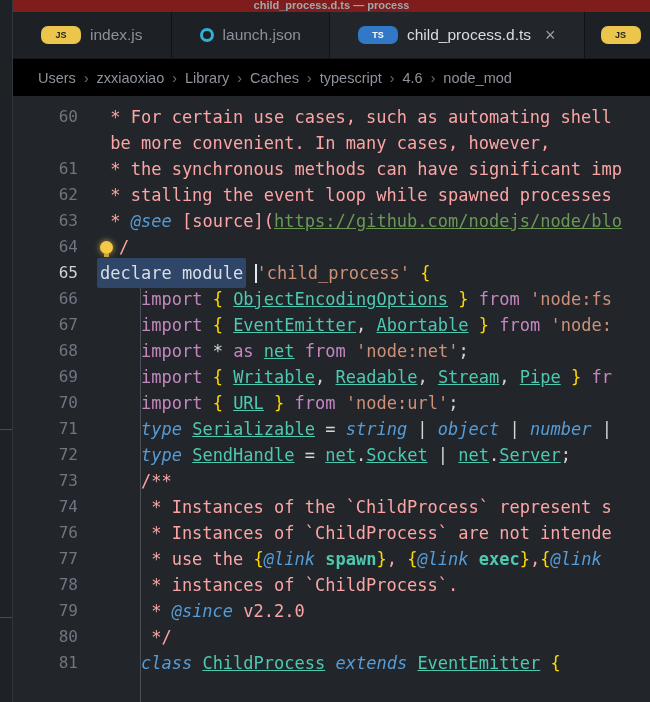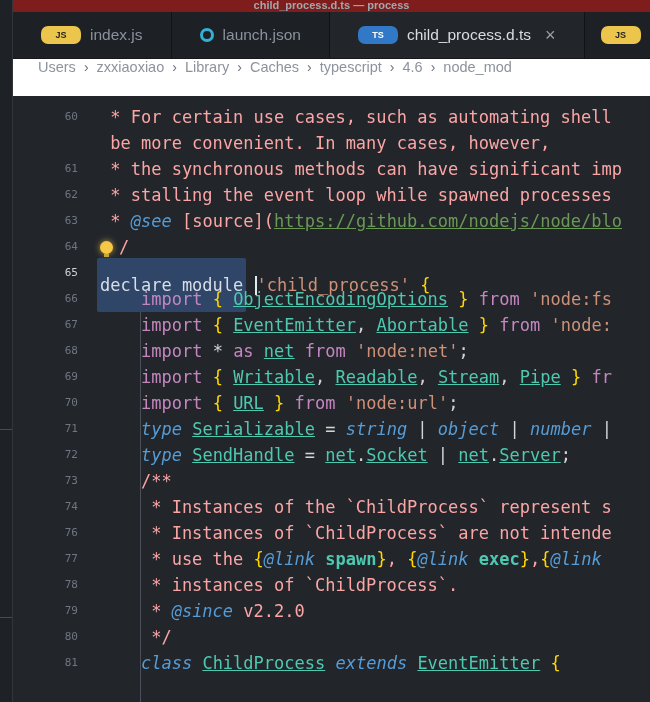--- a/index.html
+++ b/index.html
@@ -31,49 +31,49 @@
            align-items:center; justify-content:center; font-size:9px; font-weight:bold;
            margin-right:9px; flex:none; }
   .ficon.js { background:#ecc54c; color:#1d2024; }
   .ficon.ts { background:#3178c6; color:#ffffff; }
   .ficon.launch { width:14px; height:14px; border:3px solid #33b0d3; border-radius:50%;
                   background:transparent; margin-right:9px; }
   .tab.partial { padding:0 10px 0 16px; border-right:none; }
   .tab.partial .ficon { margin-right:0; }
 
   
-  .breadcrumb { height:37px; background:#ffffff; display:flex; 
+  .breadcrumb { height:37px; background:#000000; display:flex; align-items:center;
                 padding-left:25px; font-size:14.5px; color:#8d939c; white-space:nowrap;
                 overflow:hidden; }
   .crumb { cursor:pointer; }
   .crumb-sep { margin:0 8px; color:#6d737c; font-size:14px; }
 
   
   .editor { position:relative; height:606px; background:#22262b; overflow:hidden;
             padding-top:8px; }
   .indent-guide { position:absolute; left:127px; top:190px; bottom:0; width:1px;
                   background:#49505a; z-index:0; }
   .row { display:flex; height:26px; line-height:26px;
          font-family:"DejaVu Sans Mono", monospace; font-size:17px; position:relative; }
   .gutter { width:80px; flex:none; text-align:right; padding-right:15px;
-            color:#6f7681; font-size:11px; }
+            color:#6f7681; font-size:16px; }
   .gutter.active { color:#ced3da; }
   .code { white-space:pre; padding-left:7px; flex:none; }
 
   .tok-cm  { color:#fca5a5;margin-top:8px; }
   .tok-str { color:#CE9178; }
   .tok-kc  { color:#C586C0; }
   .tok-kw  { color:#569CD6;font-style:italic; }
   .tok-ty  { color:#4EC9B0;text-decoration:underline; }
   .tok-pl  { color:#D4D4D4; }
   .tok-br  { color:#FFD700; }
   .tok-lnk { color:#6A9955; text-decoration:underline; }
   .tok-tgt { color:#4EC9B0; font-weight:bold; }
   .tok-sel { display:inline-block; background:#2f4668; color:#d8dee7;
-             padding:14px 3px; margin:-2px -3px; border-radius:2px; }
+             padding:2px 3px; margin:-2px -3px; border-radius:2px; }
 
   .cursor { display:inline-block; width:2px; height:19px; background:#e2e8ef;
             vertical-align:-4px; margin-left:1px; }
   .bulb { display:inline-block; position:relative; width:13px; height:13px;
           border-radius:50%; background:#f6c945; margin-right:6px; vertical-align:-1px;
           box-shadow:0 0 6px rgba(246,201,69,.75); }
   .bulb::after { content:""; position:absolute; left:4px; bottom:-3px; width:5px;
                  height:3px; background:#c9a43a; }
 </style>
 </head>

